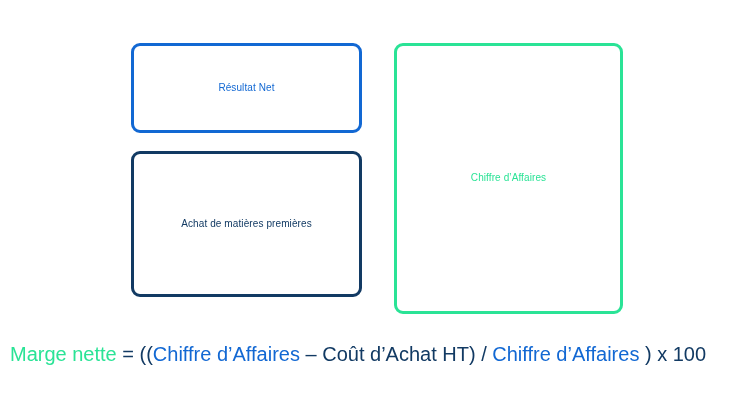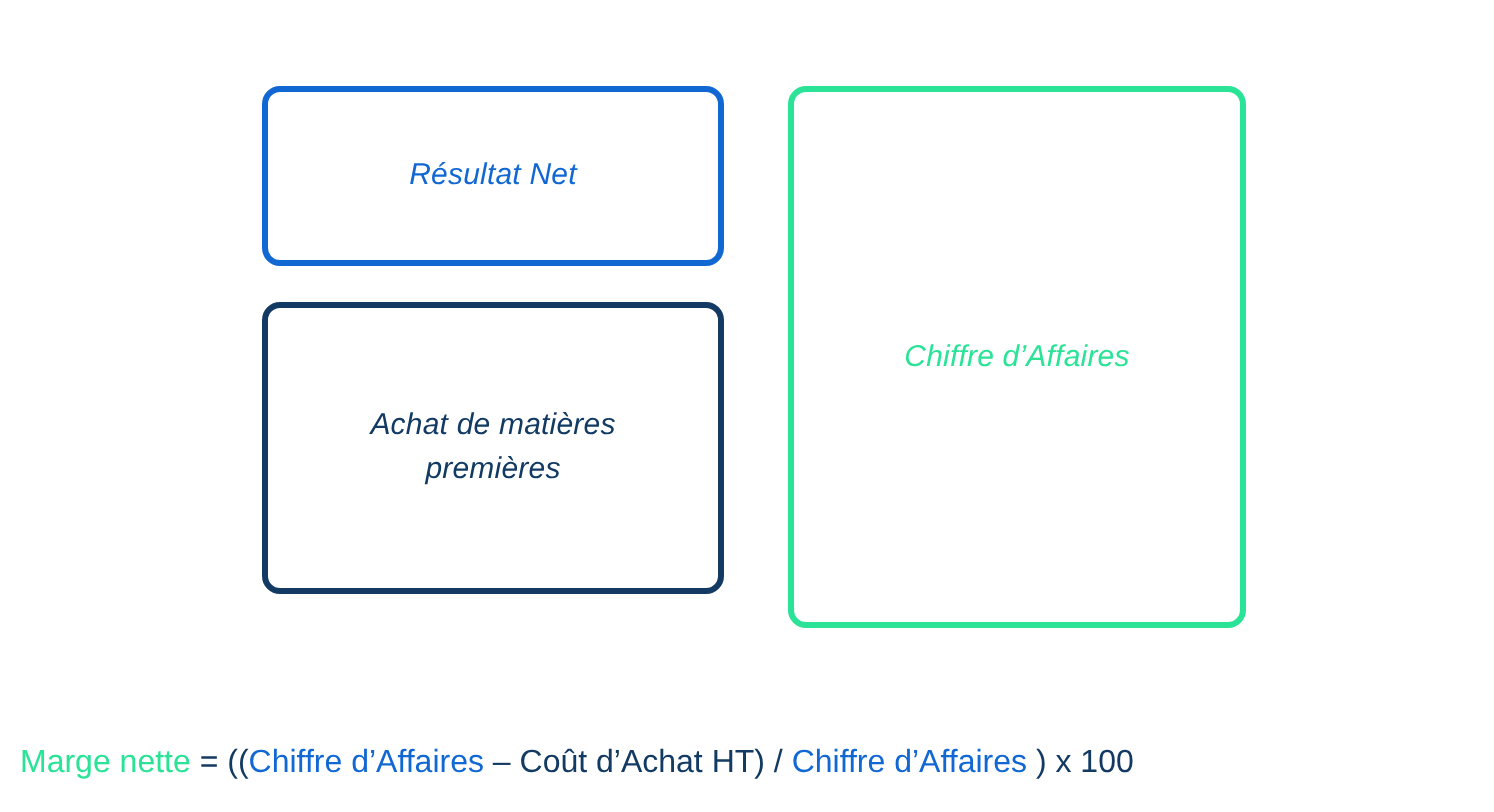--- a/index.html
+++ b/index.html
@@ -31,25 +31,24 @@
     border-style: solid;
     border-width: 3px;
     border-radius: 9px;
     display: flex;
     align-items: center;
     justify-content: center;
     text-align: center;
   }
 
   .concept-box .box-label {
-    font-size: 15px;
+    font-size: 10px;
     line-height: 1.45;
     letter-spacing: 0.1px;
     padding: 0 10px;
-    font-style: italic;
   }
 
   
   #box-resultat-net {
     left: 131px;
     top: 43px;
     width: 231px;
     height: 90px;
     border-color: #1268d3;
   }
@@ -79,23 +78,23 @@
     border-color: #2ae396;
   }
   #box-chiffre-affaires .box-label {
     color: #2ae396;
   }
 
   
   #formula-line {
     position: absolute;
     left: 10px;
-    top: 368px;
+    top: 340px;
     width: 730px;
-    font-size: 16px;
+    font-size: 20px;
     line-height: 28px;
     white-space: nowrap;
     color: #123a63;
   }
   #formula-line .tok {
     display: inline;
   }
   #formula-line .tok-green {
     color: #2ae396;
   }

